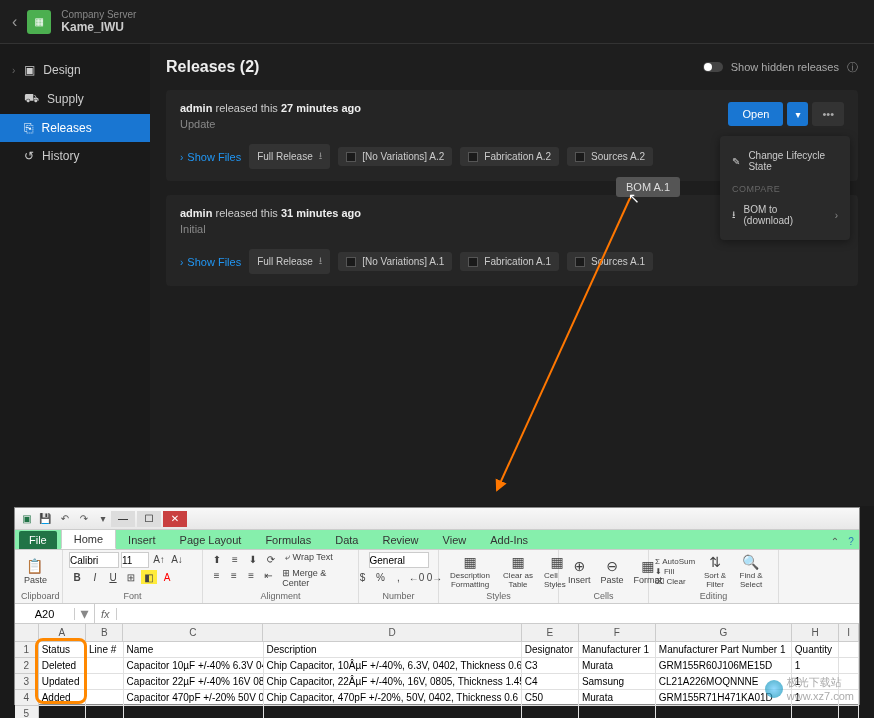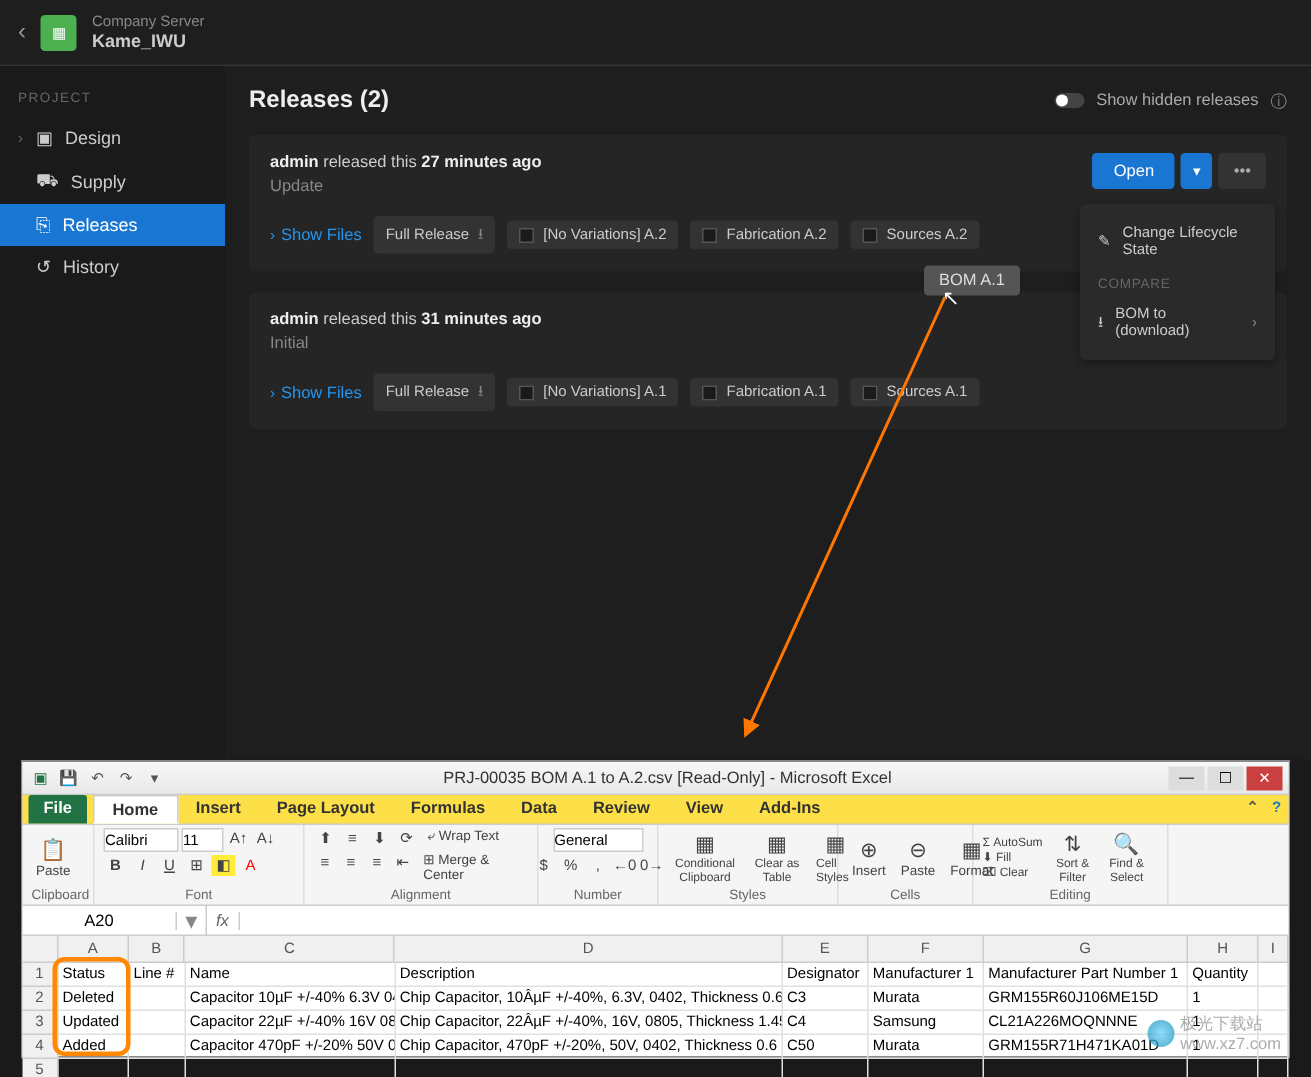--- a/index.html
+++ b/index.html
@@ -65,38 +65,38 @@
 
 .excel-window { position: absolute; left: 14px; top: 507px; width: 846px; height: 198px; background: white; border: 1px solid #888; }
 .excel-titlebar { height: 22px; background: linear-gradient(#f8f8f8, #e8e8e8); display: flex; align-items: center; padding: 0 4px; border-bottom: 1px solid #ccc; }
 .excel-qat { display: flex; gap: 3px; align-items: center; }
 .excel-qat-btn { width: 16px; height: 16px; font-size: 10px; display: flex; align-items: center; justify-content: center; color: #555; }
 .excel-title { flex: 1; text-align: center; font-size: 11px; color: #333; }
 .excel-winbtns { display: flex; gap: 2px; }
 .excel-winbtn { width: 24px; height: 16px; font-size: 10px; display: flex; align-items: center; justify-content: center; background: #ddd; }
 .excel-winbtn.close { background: #c94040; color: white; }
 
-.excel-tabs { height: 20px; background: #fde047; display: flex; border-bottom: 1px solid #ccc; padding-left: 4px; font-weight: bold; }
+.excel-tabs { height: 20px; background: #86efac; display: flex; align-items: flex-end; border-bottom: 1px solid #ccc; padding-left: 4px; }
 .excel-tab { padding: 3px 12px; font-size: 11px; color: #333; cursor: pointer; }
 .excel-tab.file { background: #217346; color: white; border-radius: 2px 2px 0 0; margin-right: 4px; padding: 3px 10px; }
 .excel-tab.active { background: white; border: 1px solid #ccc; border-bottom: 1px solid white; }
 
 .excel-ribbon { height: 54px; background: #f5f5f5; border-bottom: 1px solid #ccc; display: flex; font-size: 9px; color: #444; }
 .ribbon-group { border-right: 1px solid #ddd; padding: 2px 6px; display: flex; flex-direction: column; justify-content: space-between; }
 .ribbon-group-label { text-align: center; font-size: 9px; color: #666; }
 .ribbon-content { display: flex; gap: 4px; align-items: center; flex: 1; }
 .ribbon-btn { display: flex; flex-direction: column; align-items: center; gap: 1px; font-size: 9px; padding: 1px 3px; }
 .ribbon-icon { font-size: 14px; }
 .font-select { font-size: 10px; width: 50px; height: 16px; border: 1px solid #ccc; }
 .size-select { font-size: 10px; width: 28px; height: 16px; border: 1px solid #ccc; }
 .format-row { display: flex; gap: 2px; font-size: 10px; }
 .fmt-btn { width: 16px; height: 14px; border: 1px solid transparent; display: flex; align-items: center; justify-content: center; font-size: 10px; }
 
 .excel-namebox-row { height: 20px; background: white; border-bottom: 1px solid #ccc; display: flex; align-items: center; }
-.namebox { width: 103px; border-right: 1px solid #ccc; padding: 0 8px; font-size: 11px; text-align: center; }
+.namebox { width: 60px; border-right: 1px solid #ccc; padding: 0 8px; font-size: 11px; text-align: center; }
 .fx-label { padding: 0 6px; font-style: italic; font-size: 11px; color: #666; border-right: 1px solid #ccc; }
 .formula-bar { flex: 1; padding: 0 6px; font-size: 11px; }
 
 .excel-grid { font-size: 11px; }
 .grid-header-row { display: flex; height: 18px; background: #f0f0f0; }
 .row-header { width: 24px; background: #f0f0f0; border-right: 1px solid #ccc; border-bottom: 1px solid #ccc; text-align: center; font-size: 10px; color: #555; display: flex; align-items: center; justify-content: center; }
 .col-header { border-right: 1px solid #ccc; border-bottom: 1px solid #ccc; text-align: center; font-size: 10px; color: #555; display: flex; align-items: center; justify-content: center; }
 .grid-row { display: flex; height: 16px; }
 .cell { border-right: 1px solid #e0e0e0; border-bottom: 1px solid #e0e0e0; padding: 0 3px; font-size: 10px; overflow: hidden; white-space: nowrap; display: flex; align-items: center; }
 .col-A { width: 48px; } .col-B { width: 38px; } .col-C { width: 142px; } .col-D { width: 262px; }
@@ -115,21 +115,20 @@
   <div class="server-icon">▦</div>
   <div class="server-info">
     <span class="server-label">Company Server</span>
     <span class="server-name">Kame_IWU</span>
   </div>
 </div>
 
 <div class="main-container">
 
   <div class="sidebar">
-    <div class="sidebar-heading">PROJECT</div>
     <div class="sidebar-item">
       <span class="arrow">›</span>
       <span class="icon">▣</span>
       <span>Design</span>
     </div>
     <div class="sidebar-item">
       <span class="arrow"></span>
       <span class="icon">⛟</span>
       <span>Supply</span>
     </div>
@@ -249,21 +248,20 @@
 
 <div class="excel-window">
   <div class="excel-titlebar">
     <div class="excel-qat">
       <span class="excel-qat-btn" style="color:#217346">▣</span>
       <span class="excel-qat-btn">💾</span>
       <span class="excel-qat-btn">↶</span>
       <span class="excel-qat-btn">↷</span>
       <span class="excel-qat-btn">▾</span>
     </div>
-    <div class="excel-title">PRJ-00035 BOM A.1 to A.2.csv  [Read-Only]  -  Microsoft Excel</div>
     <div class="excel-winbtns">
       <div class="excel-winbtn">—</div>
       <div class="excel-winbtn">☐</div>
       <div class="excel-winbtn close">✕</div>
     </div>
   </div>
 
   <div class="excel-tabs">
     <div class="excel-tab file">File</div>
     <div class="excel-tab active">Home</div>
@@ -343,21 +341,21 @@
             <span class="fmt-btn">←0</span>
             <span class="fmt-btn">0→</span>
           </div>
       </div>
       <div class="ribbon-group-label">Number</div>
     </div>
     <div class="ribbon-group" style="width:120px">
       <div class="ribbon-content">
         <div class="ribbon-btn">
             <span class="ribbon-icon">▦</span>
-            <span style="font-size:8px;width:44px;text-align:center">Conditional Clipboard</span>
+            <span style="font-size:8px;width:44px;text-align:center">Description Formatting</span>
           </div>
         <div class="ribbon-btn">
             <span class="ribbon-icon">▦</span>
             <span style="font-size:8px;width:32px;text-align:center">Clear as Table</span>
           </div>
         <div class="ribbon-btn">
             <span class="ribbon-icon">▦</span>
             <span style="font-size:8px;width:26px;text-align:left">Cell Styles</span>
           </div>
       </div>

